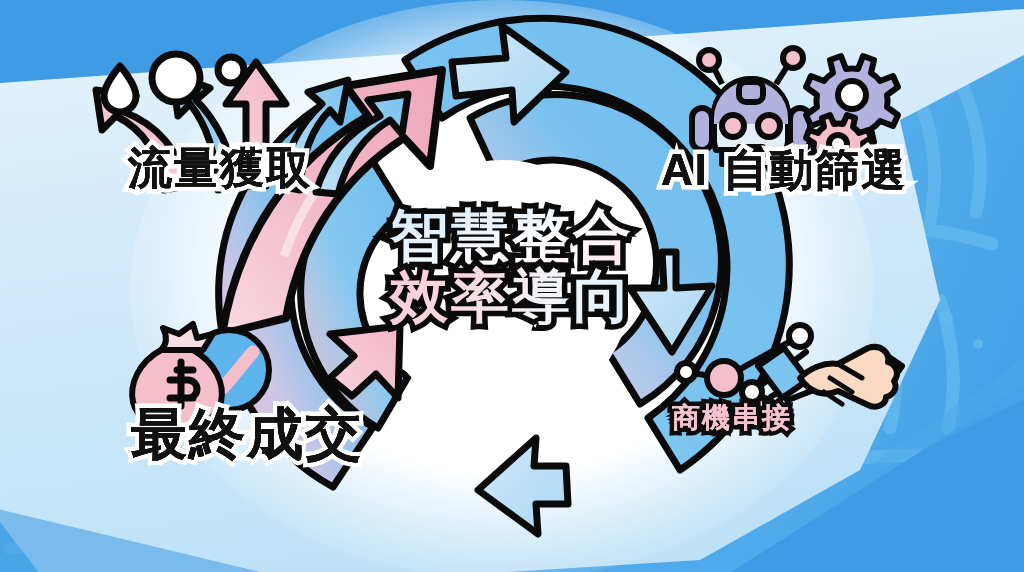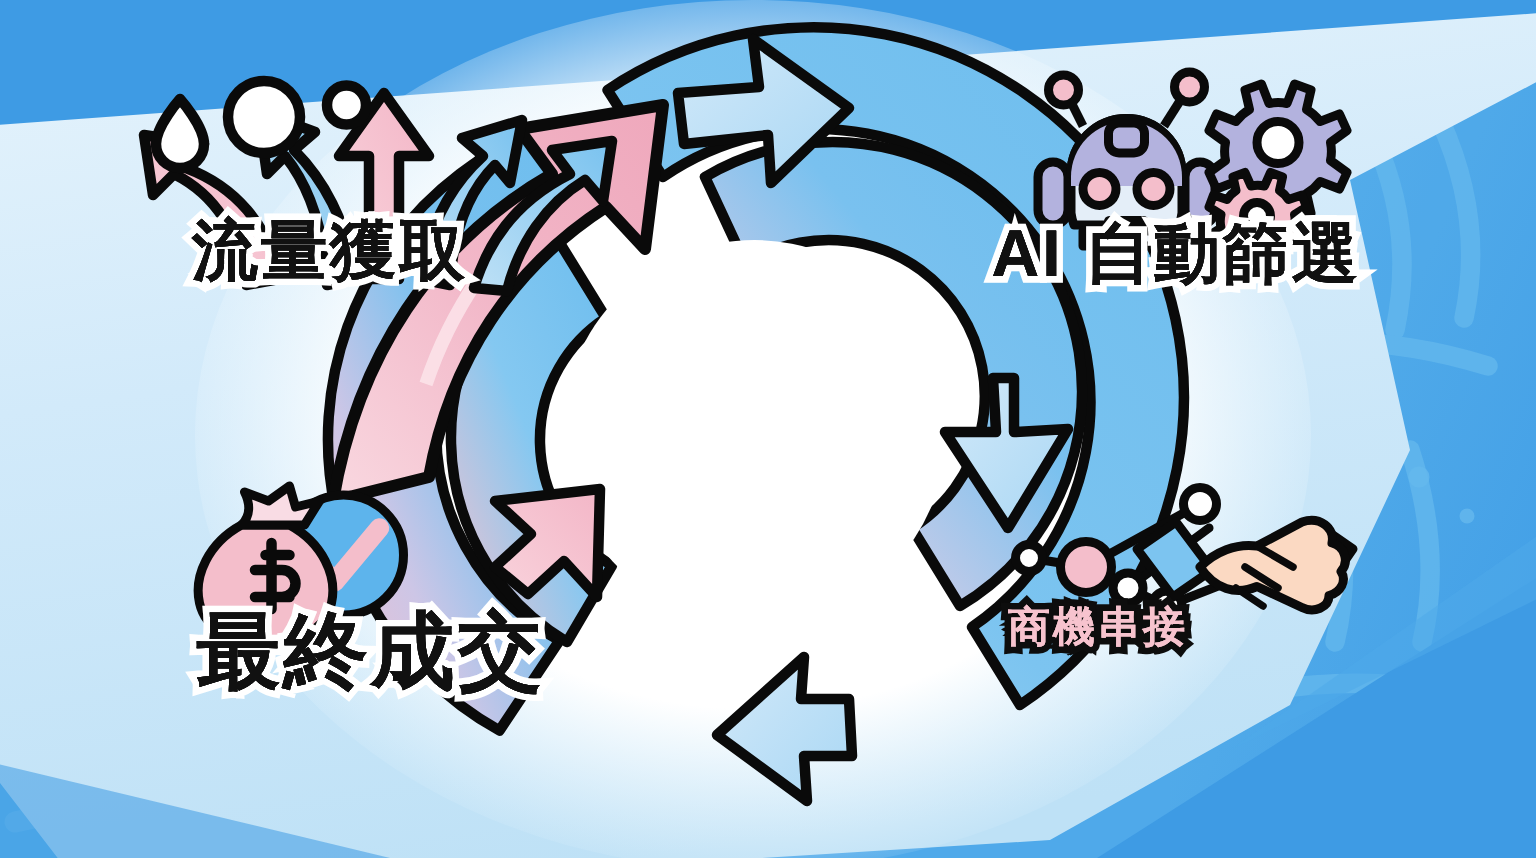--- a/index.html
+++ b/index.html
@@ -479,14 +479,24 @@
     </span>
   </div>
 
   <div class="label label-dark" id="label-deal">
     <span class="label-stack">
       <span class="outline">最終成交</span>
       <span class="inner">最終成交</span>
     </span>
   </div>
 
+  <div id="center-title">
+    <span class="center-line center-line-1">
+      <span class="stroke">智慧整合</span>
+      <span class="fill">智慧整合</span>
+    </span>
+    <span class="center-line center-line-2">
+      <span class="stroke">效率導向</span>
+      <span class="fill">效率導向</span>
+    </span>
+  </div>
 
 </div>
 
 </body></html>

